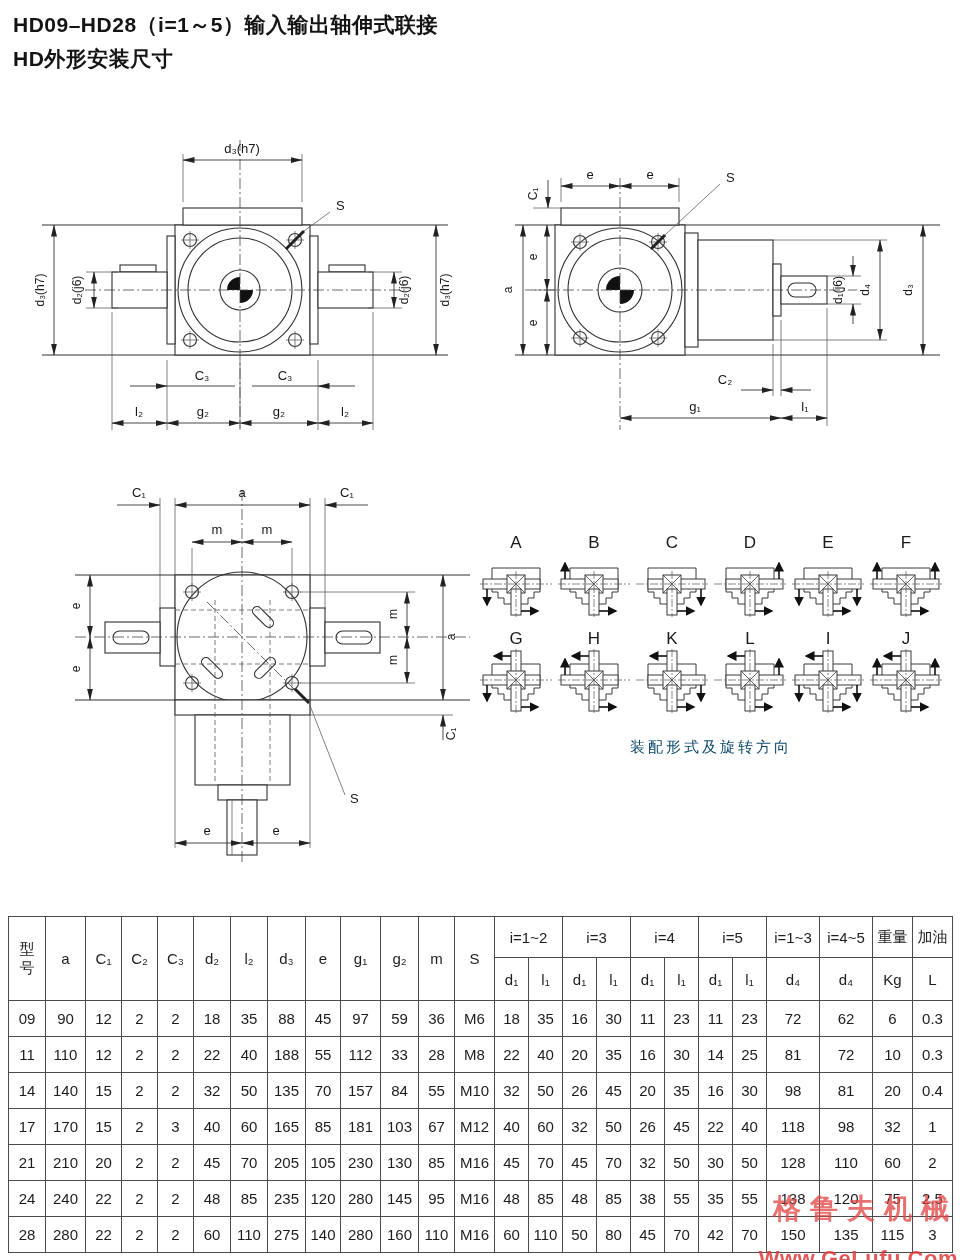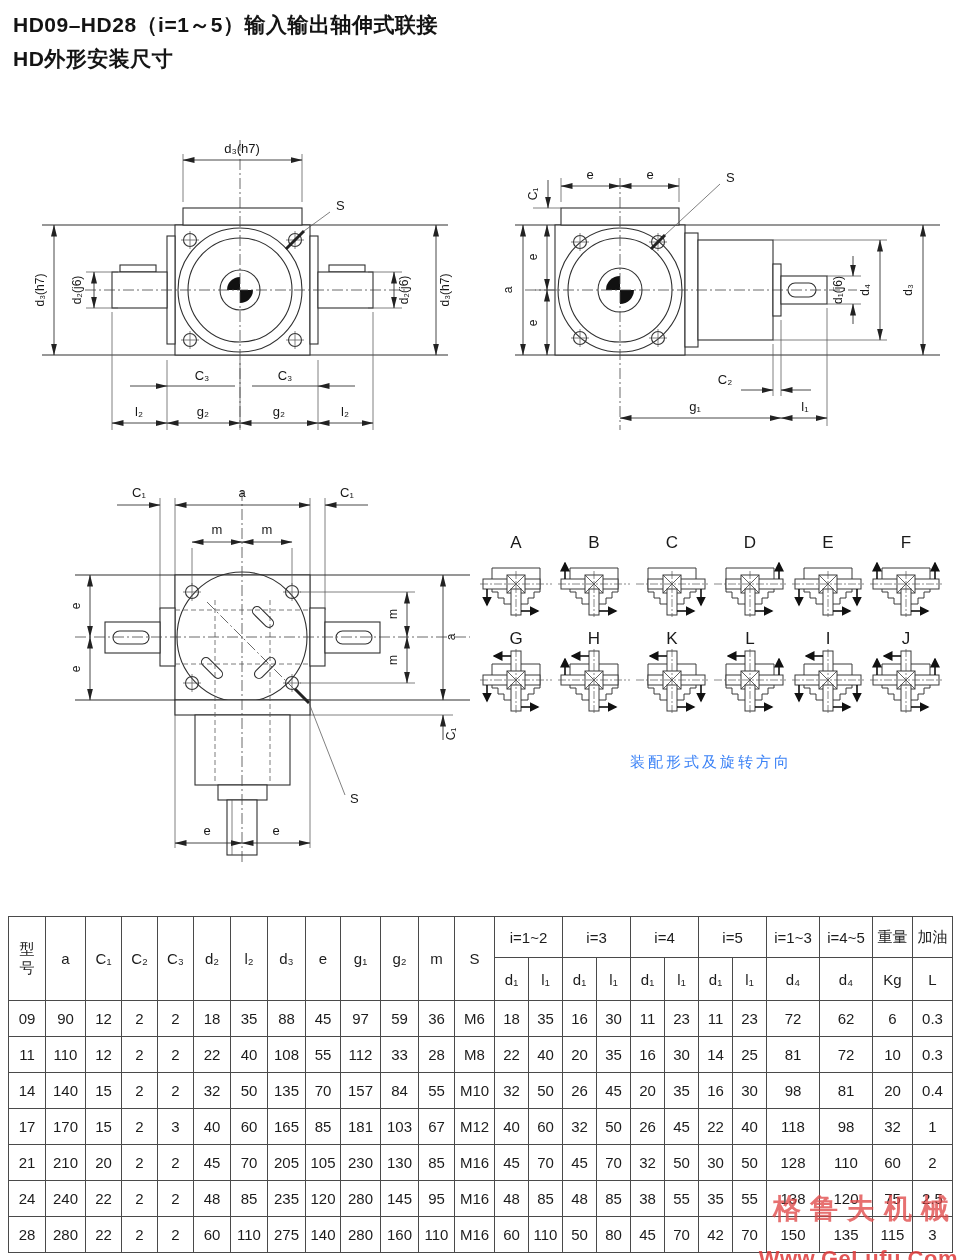--- a/index.html
+++ b/index.html
@@ -22,21 +22,21 @@
   .dt{font-size:13px;fill:#161616;}
   .dts{font-size:12px;fill:#161616;}
   .sld{stroke:#222;stroke-width:3;}
   .qf{fill:#111;stroke:none;}
 
   
   #assembly{position:absolute;left:477px;top:533px;width:468px;}
   .asm-grid{display:grid;grid-template-columns:repeat(6,78px);row-gap:6px;}
   .asm-cell{text-align:center;}
   .asm-letter{font-size:17px;color:#1a1a1a;height:20px;line-height:20px;}
-  .asm-caption{text-align:center;font-size:15px;letter-spacing:3px;margin-top:34px;color:#3b82f6;}
+  .asm-caption{text-align:center;font-size:15px;letter-spacing:3px;margin-top:19px;color:#0c4a6e;}
 
   
   #spec-table{position:absolute;left:8px;top:916px;border-collapse:collapse;table-layout:fixed;width:944px;background:#fff;}
   #spec-table th,#spec-table td{border:1px solid #4a4a4a;text-align:center;vertical-align:middle;font-weight:400;font-size:15px;padding:0;color:#1c1c1c;}
   #spec-table thead tr:first-child{height:41px;}
   #spec-table thead tr:last-child{height:43px;}
   #spec-table tbody tr{height:36px;}
   .th-model{word-break:break-all;padding:16px 8px !important;line-height:1.25;}
 
   
@@ -646,21 +646,21 @@
           <td>0.3</td>
         </tr>
         <tr>
           <td>11</td>
           <td>110</td>
           <td>12</td>
           <td>2</td>
           <td>2</td>
           <td>22</td>
           <td>40</td>
-          <td>108</td>
+          <td>188</td>
           <td>55</td>
           <td>112</td>
           <td>33</td>
           <td>28</td>
           <td>M8</td>
           <td>22</td>
           <td>40</td>
           <td>20</td>
           <td>35</td>
           <td>16</td>

